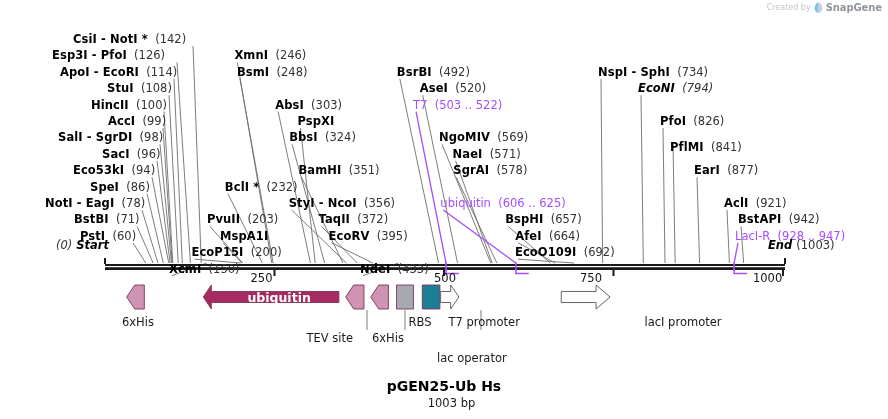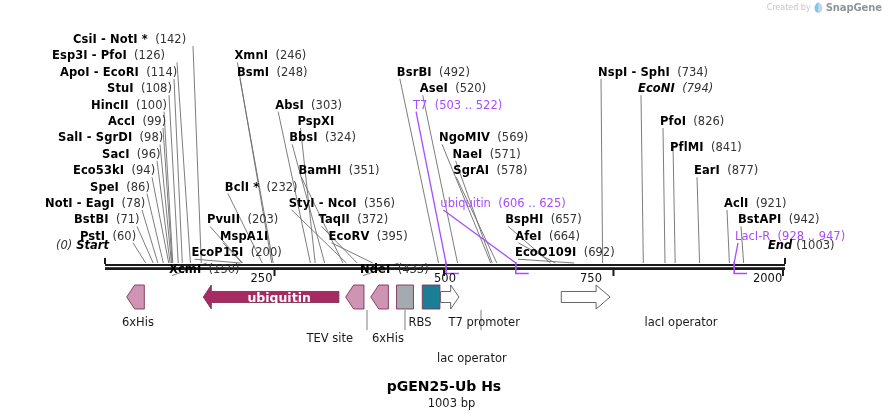--- a/index.html
+++ b/index.html
@@ -128,21 +128,21 @@
       <line x1="367" y1="310" x2="367" y2="330" stroke="#707070" stroke-width="0.9"></line>
       <line x1="405" y1="310" x2="405" y2="330" stroke="#707070" stroke-width="0.9"></line>
       <line x1="481" y1="310" x2="481" y2="330" stroke="#707070" stroke-width="0.9"></line>
     </g>
 </svg>
 
 <div id="labels-layer">
     <div class="tick-num" style="left: 244.492px; top: 271px; width: 28px; text-align: right;">250</div>
     <div class="tick-num" style="left: 431px; top: 271px; width: 28px; text-align: center;">500</div>
     <div class="tick-num" style="left: 580px; top: 271px; width: 28px; text-align: left;">750</div>
-    <div class="tick-num" style="left: 752.966px; top: 271px; width: 28px; text-align: right;">2000</div>
+    <div class="tick-num" style="left: 752.966px; top: 271px; width: 28px; text-align: right;">1000</div>
     <div class="lbl" style="top: 32px; visibility: visible; left: 73px;"><span class="enz">CsiI  -  NotI *</span><span class="pos">&nbsp;&nbsp;(142)</span></div>
     <div class="lbl" style="top: 48.4px; visibility: visible; left: 52px;"><span class="enz">Esp3I  -  PfoI</span><span class="pos">&nbsp;&nbsp;(126)</span></div>
     <div class="lbl" style="top: 64.8px; visibility: visible; left: 60px;"><span class="enz">ApoI  -  EcoRI</span><span class="pos">&nbsp;&nbsp;(114)</span></div>
     <div class="lbl" style="top: 81.2px; visibility: visible; left: 107px;"><span class="enz">StuI</span><span class="pos">&nbsp;&nbsp;(108)</span></div>
     <div class="lbl" style="top: 97.6px; visibility: visible; left: 91px;"><span class="enz">HincII</span><span class="pos">&nbsp;&nbsp;(100)</span></div>
     <div class="lbl" style="top: 114px; visibility: visible; left: 108px;"><span class="enz">AccI</span><span class="pos">&nbsp;&nbsp;(99)</span></div>
     <div class="lbl" style="top: 130.4px; visibility: visible; left: 58px;"><span class="enz">SalI  -  SgrDI</span><span class="pos">&nbsp;&nbsp;(98)</span></div>
     <div class="lbl" style="top: 146.8px; visibility: visible; left: 102px;"><span class="enz">SacI</span><span class="pos">&nbsp;&nbsp;(96)</span></div>
     <div class="lbl" style="top: 163.2px; visibility: visible; left: 73px;"><span class="enz">Eco53kI</span><span class="pos">&nbsp;&nbsp;(94)</span></div>
     <div class="lbl" style="top: 179.6px; visibility: visible; left: 90px;"><span class="enz">SpeI</span><span class="pos">&nbsp;&nbsp;(86)</span></div>
@@ -183,21 +183,21 @@
     <div class="lbl" style="top: 212.4px; visibility: visible; left: 738px;"><span class="enz">BstAPI</span><span class="pos">&nbsp;&nbsp;(942)</span></div>
     <div class="lbl prim" style="top: 228.8px; visibility: visible; left: 735px;"><span class="">LacI-R</span><span class="pos">&nbsp;&nbsp;(928 .. 947)</span></div>
   </div>
 <div id="featlabels-layer">
     <div class="feat-name" style="visibility: visible; left: 122px; top: 315px;">6xHis</div>
     <div class="feat-name" style="visibility: visible; left: 306.5px; top: 331px;">TEV site</div>
     <div class="feat-name" style="visibility: visible; left: 372px; top: 331px;">6xHis</div>
     <div class="feat-name" style="visibility: visible; left: 408.5px; top: 315px;">RBS</div>
     <div class="feat-name" style="visibility: visible; left: 448.5px; top: 315px;">T7 promoter</div>
     <div class="feat-name" style="visibility: visible; left: 437px; top: 331px; margin-top: 20px;">lac operator</div>
-    <div class="feat-name" style="visibility: visible; left: 644.5px; top: 315px;">lacI operator</div>
+    <div class="feat-name" style="visibility: visible; left: 644.5px; top: 315px;">lacI promoter</div>
   </div>
 
 <div class="lbl start-end" style="left:56px;top:238px;">
   <span class="pos">(0)</span>
   <span>Start</span>
 </div>
 <div class="lbl start-end" style="left:768px;top:238px;text-align:center;">
   <span>End</span>
   <span class="pos" style="font-style:normal;font-weight:normal;">(1003)</span>
 </div>

